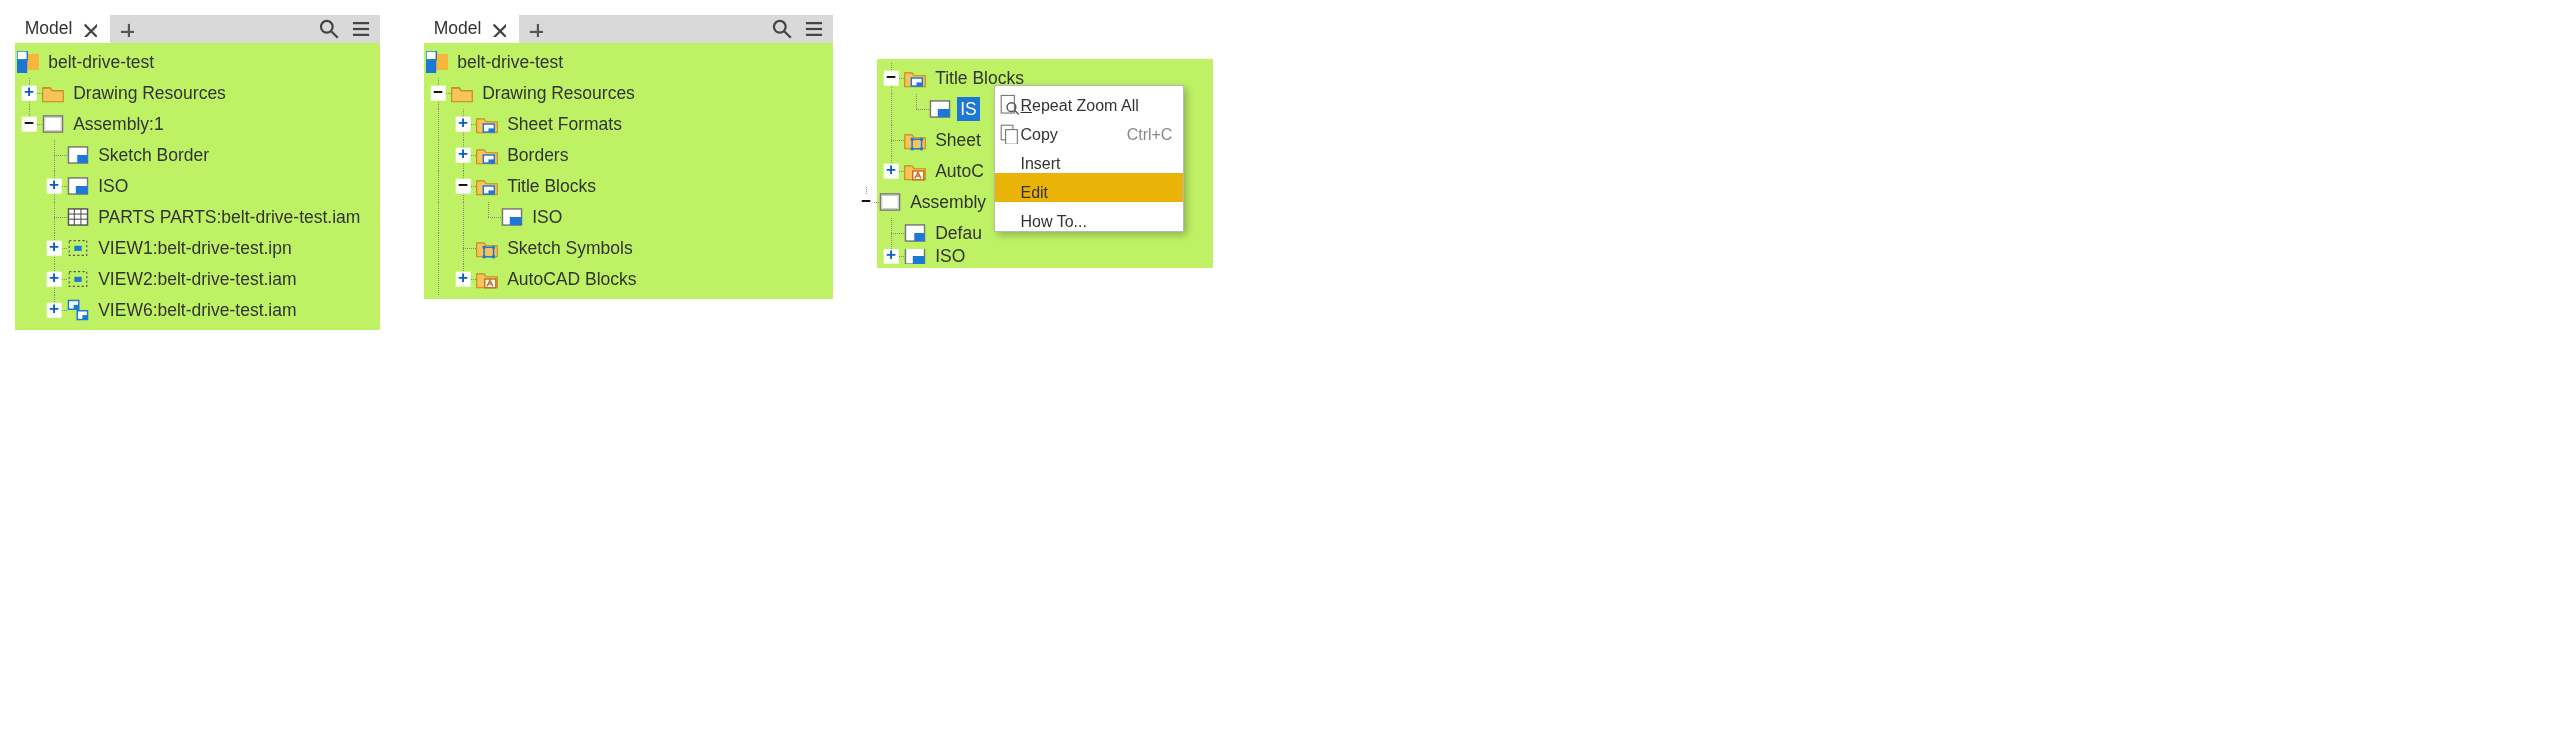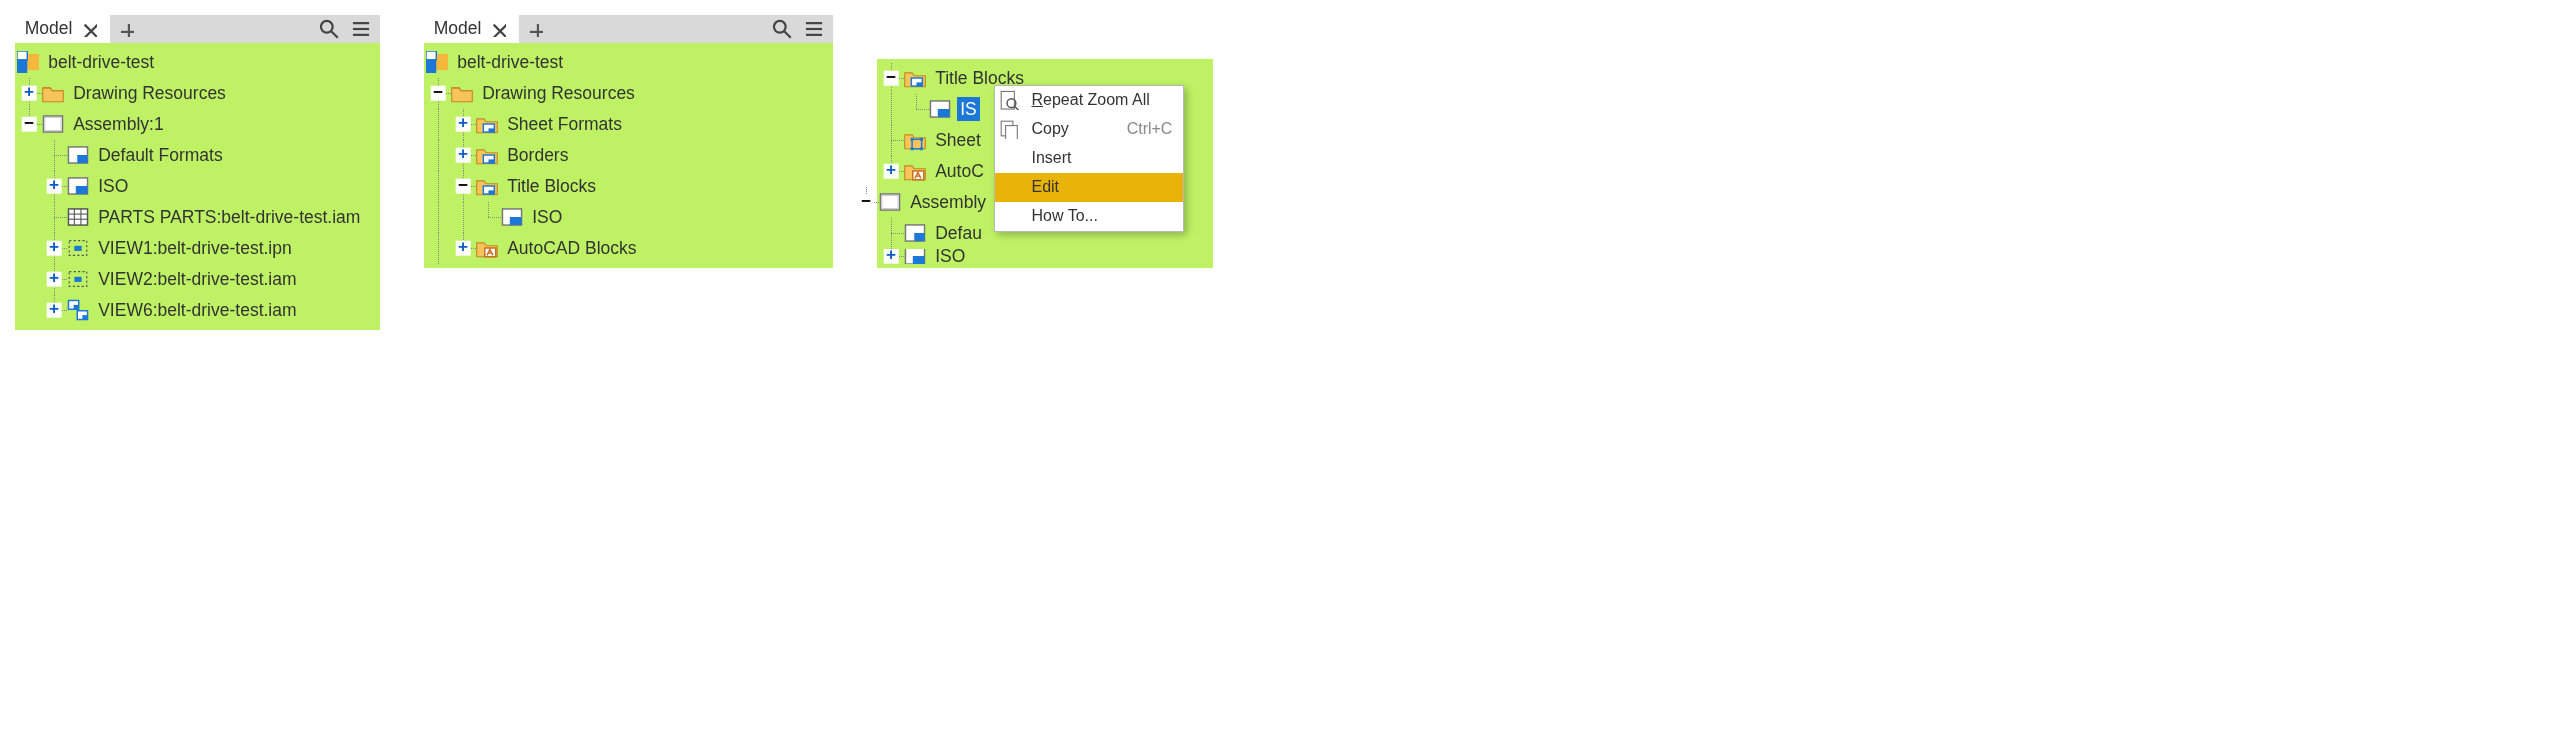--- a/index.html
+++ b/index.html
@@ -116,24 +116,24 @@
     position: relative;
     background:#fff;
     border:0.7px solid #b8b8b8;
     box-shadow: 2.9px 2.9px 7.3px rgba(0,0,0,0.25);
     min-width: 190px;
     font-size: 16px;
     z-index:50;
   }
   .ctxitem {
     display:flex;
-    align-items:center;
+    align-items:flex-end;
     height:29px;
     padding: 0 10.2px 0 4.4px;
-    gap:12px;
+    gap:1px;
   }
   .ctxitem.hover { background:#eab308; }
   .ctxicon { width:20.5px; height:20.5px; display:inline-block; flex-shrink:0; }
   .ctxshort { margin-left:auto; color:#888; }
 
   
   .p3wrap { position: relative; }
 </style>
 </head>
 <body>
@@ -279,21 +279,21 @@
         </svg>
       <span class="label">Assembly:1</span>
     </div>
 
     <div class="row">
       <span class="seg none"></span>
       <span class="seg tee"></span>
       <svg class="ic" viewBox="0 0 30 30" width="22" height="22">
           <use href="#icon-border"></use>
         </svg>
-      <span class="label">Default Formats</span>
+      <span class="label">Sketch Border</span>
     </div>
 
     <div class="row">
       <span class="seg none"></span>
       <span class="seg tee">
           <span class="expander plus">+</span>
         </span>
       <svg class="ic" viewBox="0 0 30 30" width="22" height="22">
           <use href="#icon-titleblock"></use>
         </svg>
@@ -426,20 +426,28 @@
     <div class="row">
       <span class="seg"></span>
       <span class="seg"></span>
       <span class="seg elbow"></span>
       <svg class="ic" viewBox="0 0 30 30" width="22" height="22">
           <use href="#icon-titleblock"></use>
         </svg>
       <span class="label">ISO</span>
     </div>
 
+    <div class="row">
+      <span class="seg"></span>
+      <span class="seg tee"></span>
+      <svg class="ic" viewBox="0 0 30 30" width="22" height="22">
+          <use href="#icon-folder-sketch"></use>
+        </svg>
+      <span class="label">Sketch Symbols</span>
+    </div>
 
     <div class="row">
       <span class="seg"></span>
       <span class="seg elbow">
           <span class="expander plus">+</span>
         </span>
       <svg class="ic" viewBox="0 0 30 30" width="22" height="22">
           <use href="#icon-folder-acad"></use>
         </svg>
       <span class="label">AutoCAD Blocks</span>

